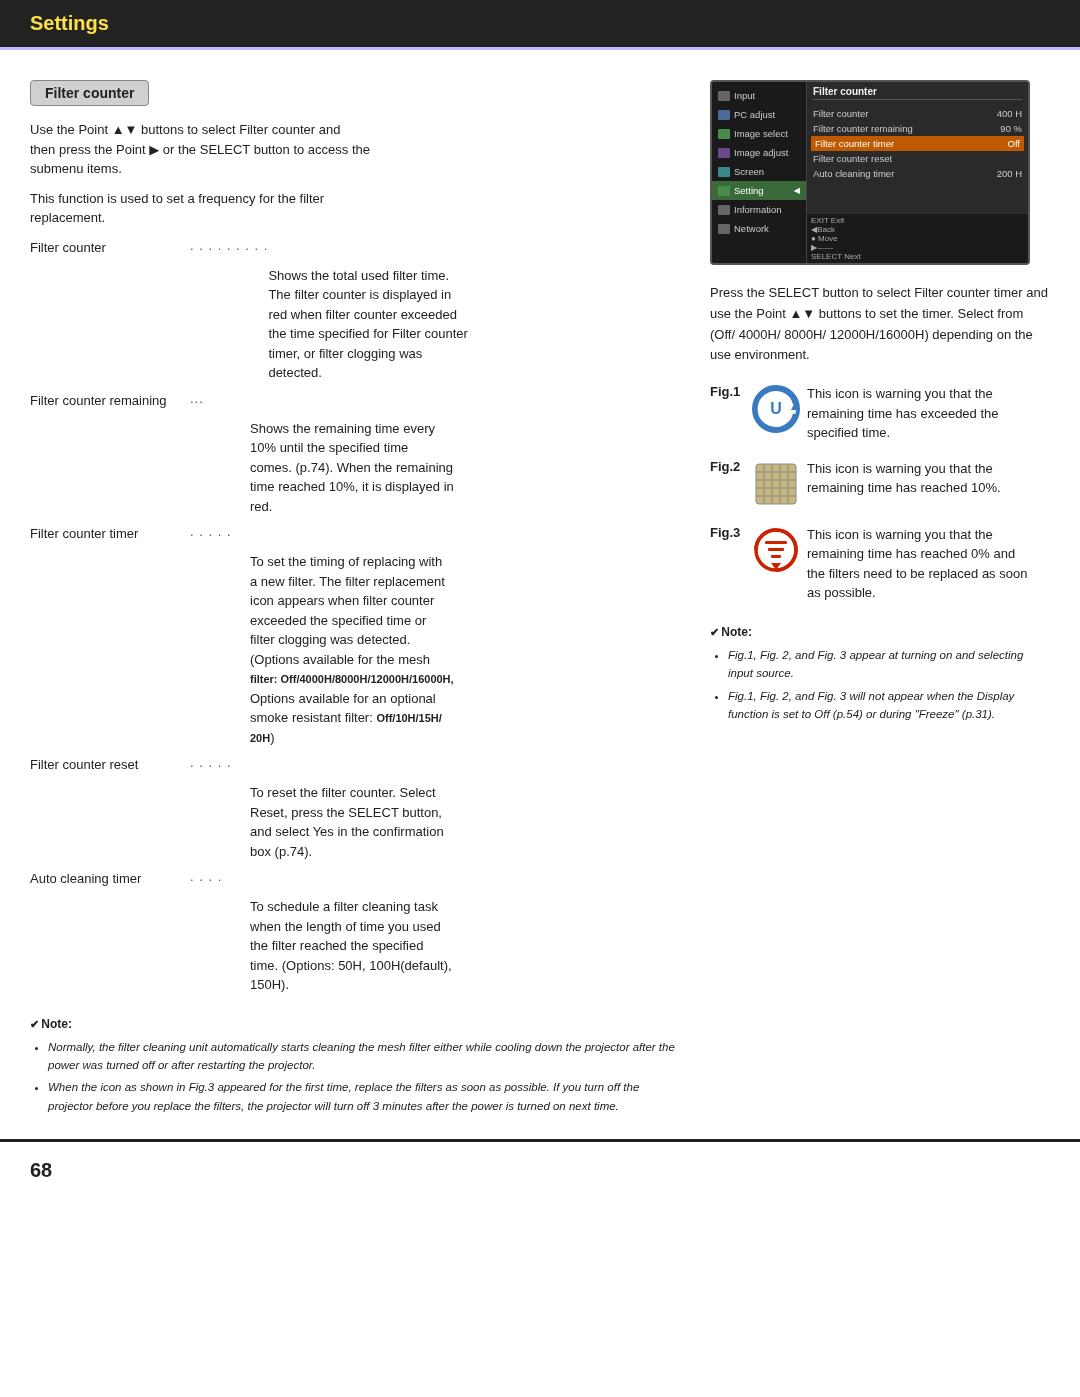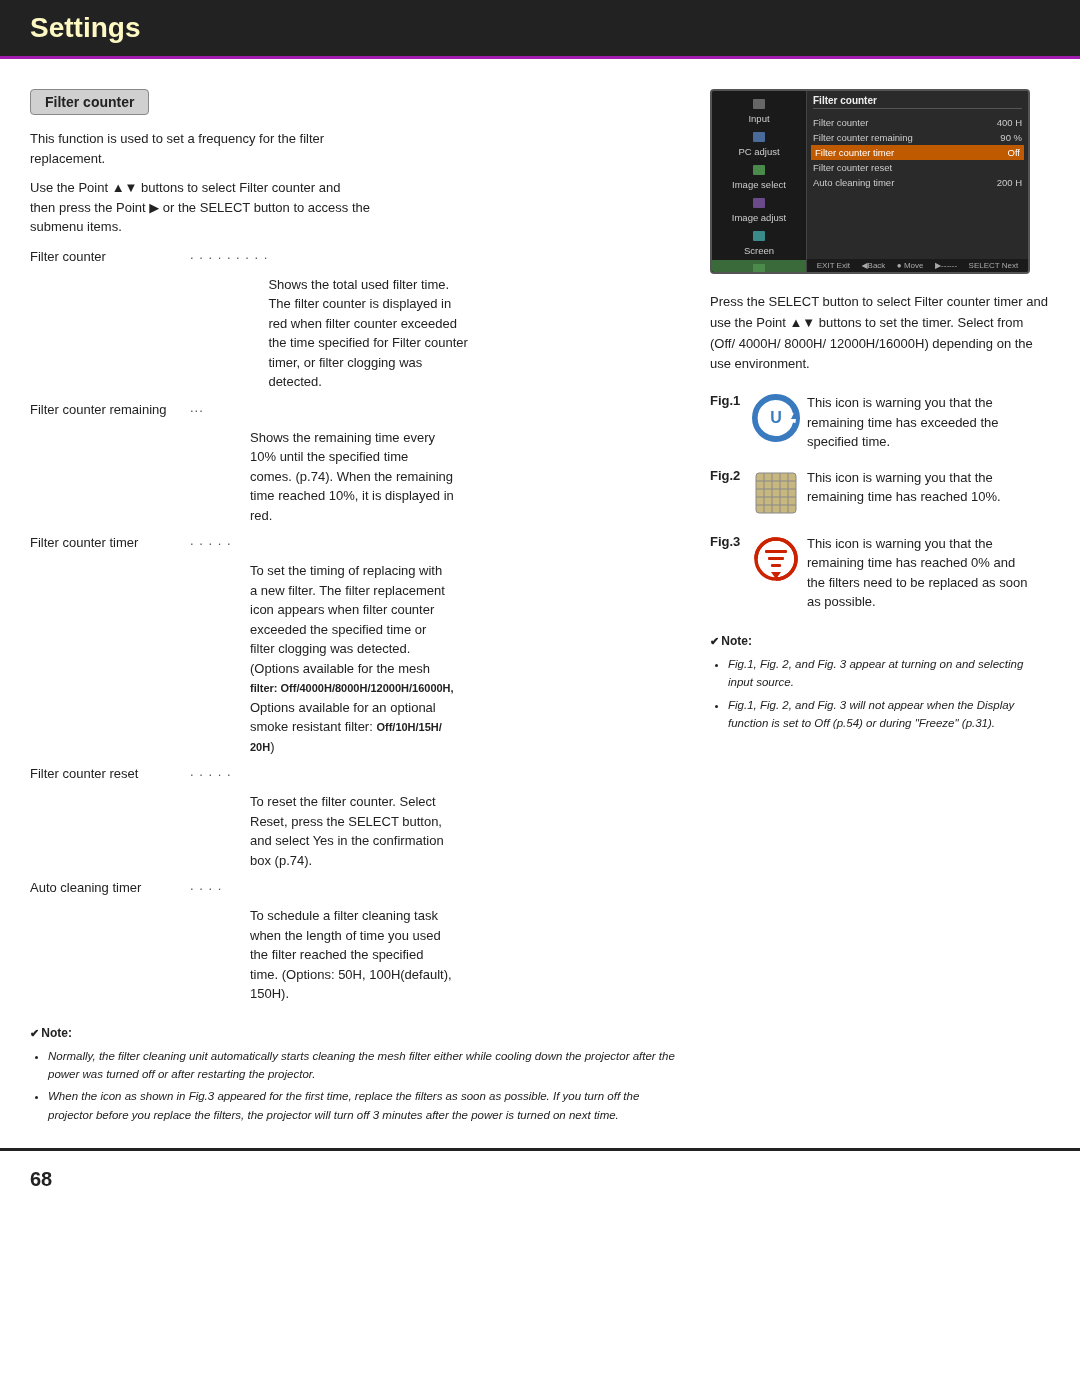--- a/index.html
+++ b/index.html
@@ -8,25 +8,25 @@
       font-size: 13px;
       background: #fff;
       color: #222;
       width: 1080px;
       min-height: 1397px;
     }
 
     
     .page-header {
       background: #222;
-      color: #fef9c3;
+      color: #fde047;
       padding: 12px 30px;
-      font-size: 28px;
-      font-weight: bold;
-      border-bottom: 3px solid #a21caf;
+      font-size: 20px;
+      font-weight: bold;
+      border-bottom: 3px solid #c4b5fd;
     }
 
     
     .content {
       display: flex;
       padding: 30px 30px 20px 30px;
       gap: 30px;
     }
 
     
@@ -113,21 +113,20 @@
       padding: 4px 0;
     }
     .proj-sidebar-item {
       padding: 4px 6px;
       display: flex;
       align-items: center;
       gap: 4px;
       font-size: 9.5px;
       color: #ccc;
       cursor: pointer;
-      flex-direction: column;
     }
     .proj-sidebar-item.active {
       background: #3a6a3a;
       color: #fff;
     }
     .proj-sidebar-icon {
       width: 12px;
       height: 10px;
       background: #666;
       border-radius: 1px;
@@ -164,20 +163,21 @@
       margin: 0 -2px;
     }
     .proj-footer {
       position: relative;
       background: #1a1a1a;
       color: #aaa;
       font-size: 8px;
       display: flex;
       justify-content: space-around;
       padding: 2px 4px;
+      flex-direction: column;
     }
 
     
     .fig-section {
       display: flex;
       align-items: flex-start;
       gap: 12px;
       margin-bottom: 16px;
     }
     .fig-label {
@@ -246,27 +246,27 @@
   <span>Settings</span>
 </div>
 
 <div class="content">
 
   <div class="left-col">
 
     <div class="filter-counter-badge">Filter counter</div>
 
     <p class="desc-text">
-      <span>This function is used to set a frequency for the filter</span><br>
-      <span>replacement.</span>
-    </p>
-    <p class="desc-text">
       <span>Use the Point ▲▼ buttons to select Filter counter and</span><br>
       <span>then press the Point ▶ or the SELECT button to access the</span><br>
       <span>submenu items.</span>
+    </p>
+    <p class="desc-text">
+      <span>This function is used to set a frequency for the filter</span><br>
+      <span>replacement.</span>
     </p>
 
     <div class="def-list">
 
       <div class="def-row">
         <span class="def-term">Filter counter</span>
         <span class="def-dots"> . . . . . . . . .</span>
         <span class="def-desc">Shows the total used filter time.<br>
           The filter counter is displayed in<br>
           red when filter counter exceeded<br>

